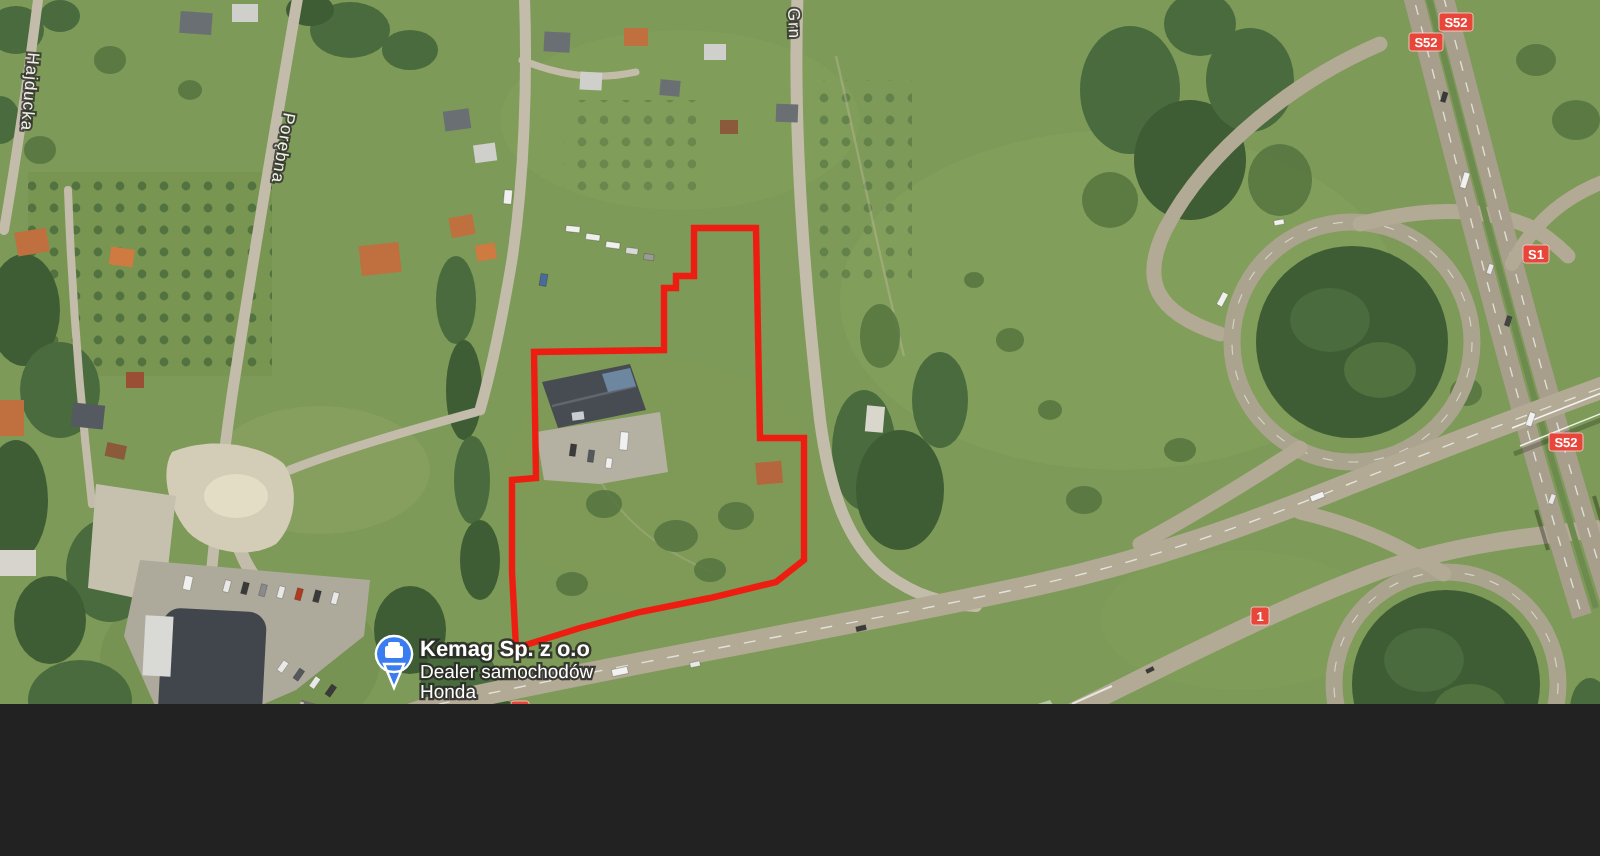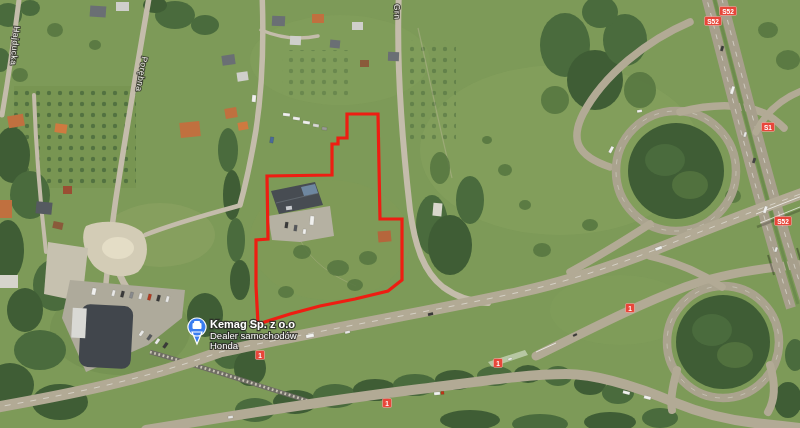--- a/index.html
+++ b/index.html
@@ -1,16 +1,16 @@
 <!DOCTYPE html>
 <html><head>
 <meta charset="utf-8">
 <style>
   html,body{margin:0;padding:0;background:#222;}
-  #viewport{position:relative;width:800px;height:428px;overflow:hidden;
+  #viewport{position:relative;width:800px;height:352px;overflow:hidden;
     font-family:"Liberation Sans","DejaVu Sans",sans-serif;}
   svg{position:absolute;left:0;top:0;display:block;}
   .road{fill:none;stroke:#b2aa95;stroke-linecap:round;}
   .lane{fill:none;stroke:#c4bcab;stroke-linecap:round;}
   .mway{fill:none;stroke:#a79f8c;stroke-linecap:butt;}
   .dashw{fill:none;stroke:#ffffff;stroke-width:.7;opacity:.65;}
   .edgew{fill:none;stroke:#ffffff;stroke-width:.8;opacity:.85;}
   .f{fill:#3f5d35;}
   .f2{fill:#4a6b3d;}
   .ft{fill:#55743f;opacity:.85;}

